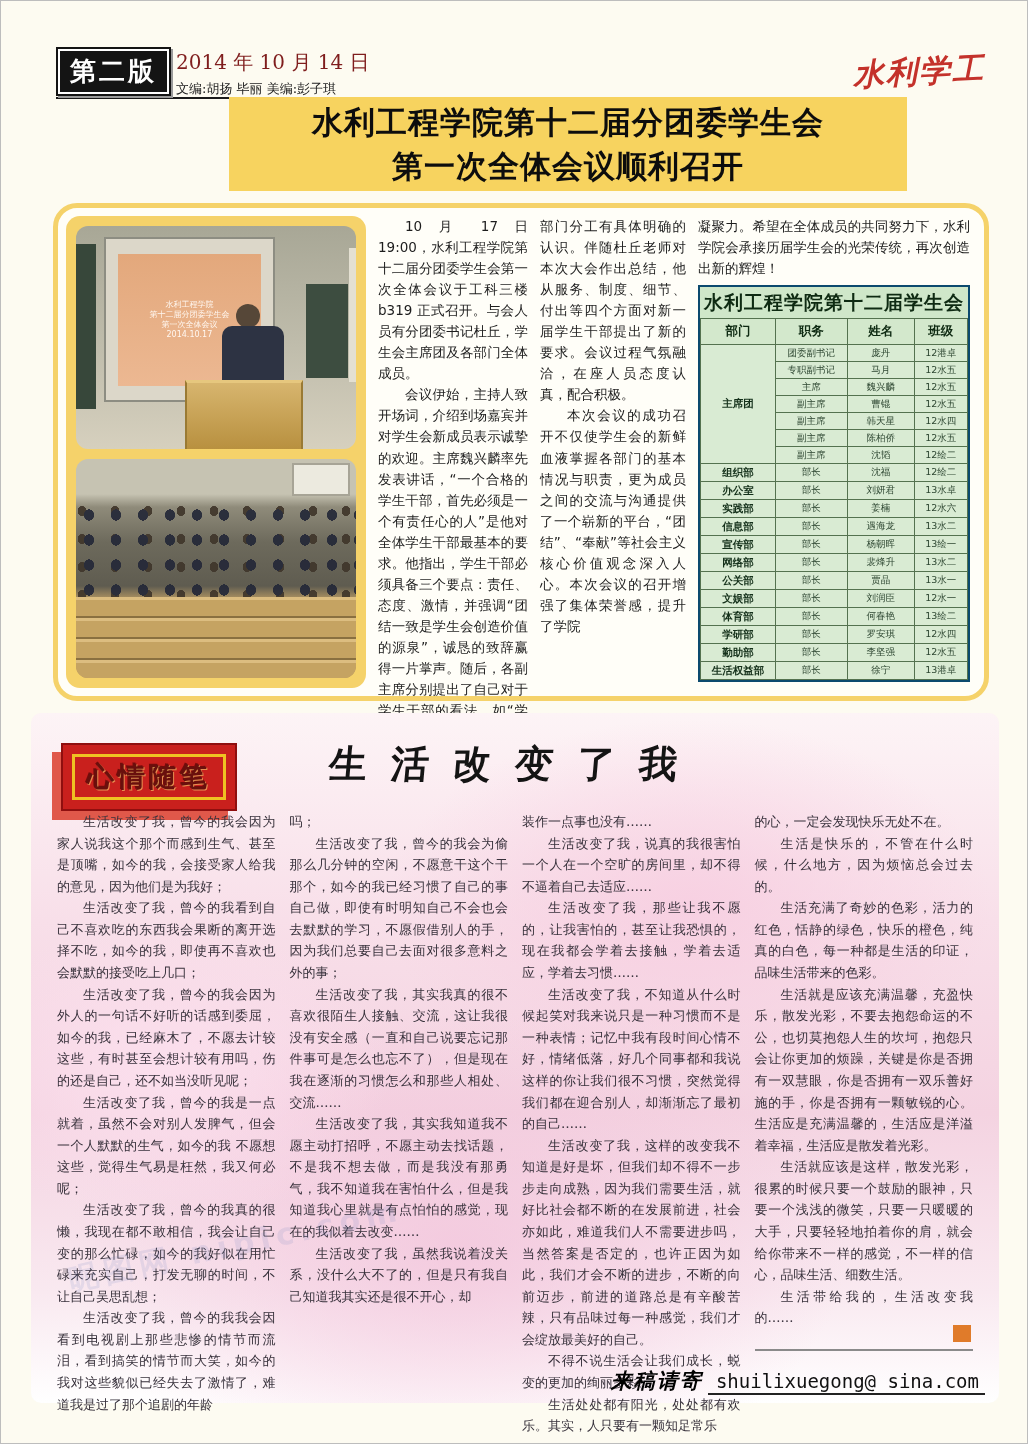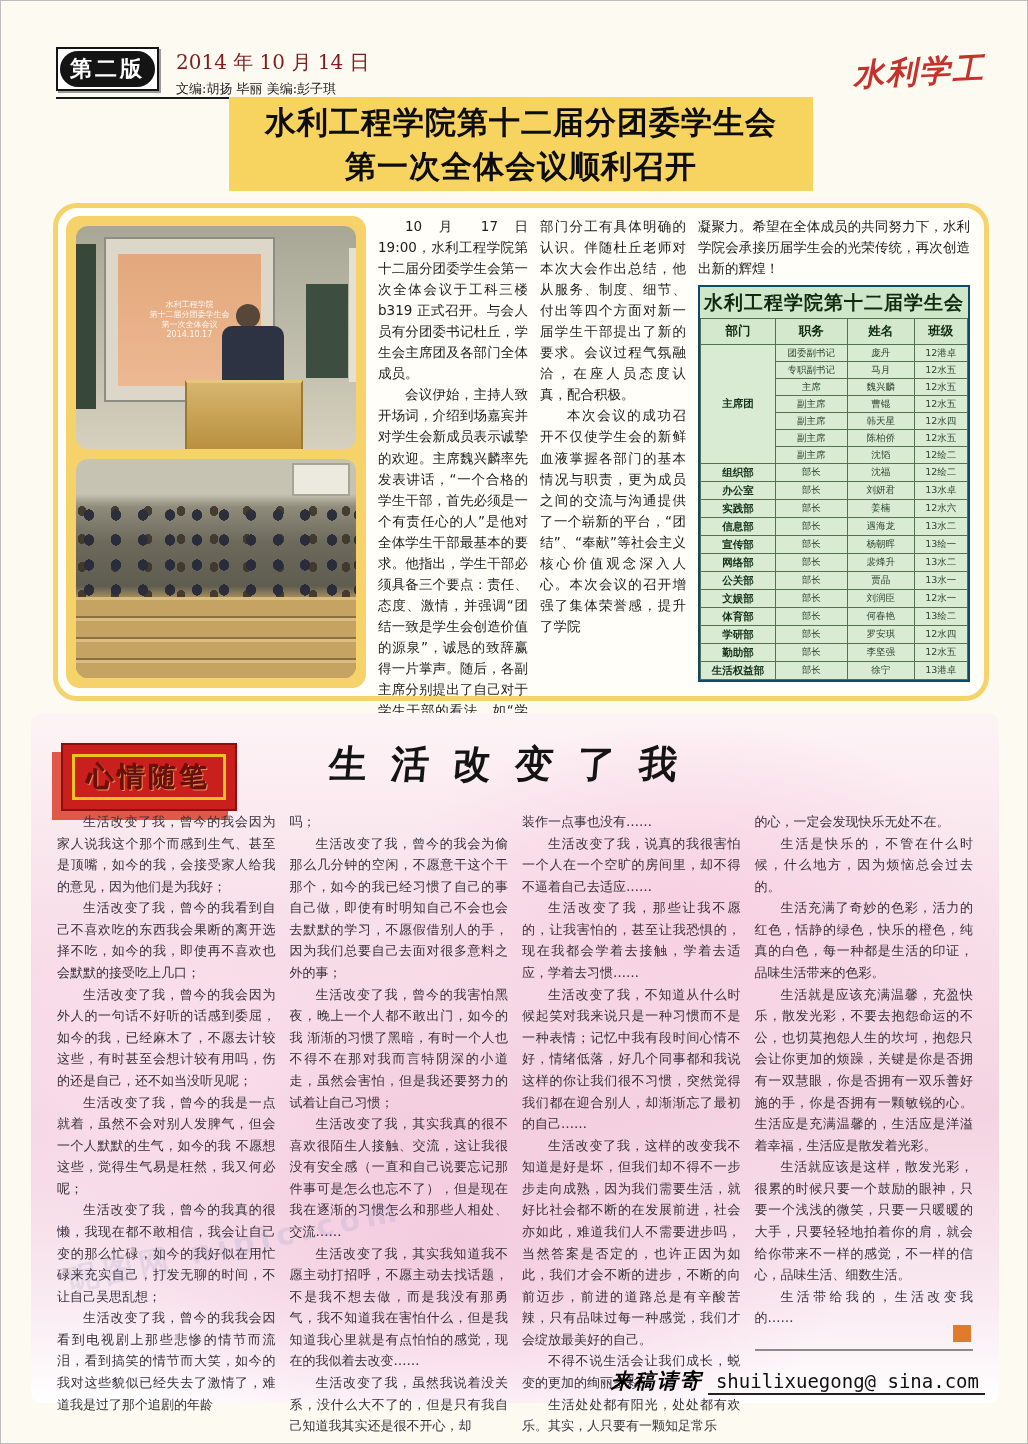--- a/index.html
+++ b/index.html
@@ -3,30 +3,30 @@
 <meta charset="utf-8">
 <style>
   html,body{margin:0;padding:0;background:#ffffff;}
   .page{position:relative;width:1028px;height:1444px;margin:0 auto;background:#fdfbf1;
         border:1px solid #bdbdbd;box-sizing:border-box;overflow:hidden;
         font-family:"DejaVu Sans",sans-serif;color:#1c1c1c;}
 
   
   .header{position:absolute;left:55px;top:48px;width:560px;height:48px;border-bottom:2px solid #1a1a1a;}
   .edition-outer{position:absolute;left:0;top:-2px;border:2px solid #141414;padding:2px;background:#fff;box-shadow:2px 2px 0 #9a9a9a;}
-  .edition-inner{display:block;background:#141414;color:#ffffff;font-weight:bold;font-size:22px;
-                 letter-spacing:3px;padding:3px 10px;font-family:"DejaVu Serif",serif;border-radius:18px;}
+  .edition-inner{display:block;background:#141414;color:#ffffff;font-weight:bold;font-size:26px;
+                 letter-spacing:3px;padding:3px 10px;font-family:"DejaVu Serif",serif;}
   .hdr-meta{position:absolute;left:120px;top:0;}
   .hdr-date{font-family:"DejaVu Serif",serif;font-size:20px;color:#7f1d1d;}
   .hdr-editors{font-family:"DejaVu Serif",serif;font-size:13px;color:#222;margin-top:4px;}
   .masthead{position:absolute;right:42px;top:50px;font-family:"DejaVu Serif",serif;font-style:italic;
             font-weight:bold;font-size:31px;color:#c4322b;transform:rotate(-3deg);letter-spacing:2px;}
 
   
-  .headline{position:absolute;left:228px;top:96px;width:584px;height:94px;background:#f7d35f;
+  .headline{position:absolute;left:228px;top:96px;width:678px;height:94px;background:#f7d35f;
             text-align:center;font-family:"DejaVu Serif",serif;font-weight:bold;color:#0d0d0d;}
   .headline .l1,.headline .l2{display:block;font-size:31px;line-height:44px;letter-spacing:1px;}
   .headline .l1{margin-top:3px;}
 
   
   .news{position:absolute;left:52px;top:202px;width:936px;height:498px;border:5px solid #f5d26a;
         border-radius:24px;box-sizing:border-box;padding:8px;display:flex;gap:12px;background:#fffef8;}
   .photos{flex:0 0 300px;background:#f5d26a;border-radius:14px;padding:10px;box-sizing:border-box;
           display:flex;flex-direction:column;gap:10px;}
   .photo{position:relative;overflow:hidden;border-radius:12px;}
@@ -305,21 +305,20 @@
           <p class="para">生活改变了我，曾今的我会因为家人说我这个那个而感到生气、甚至是顶嘴，如今的我，会接受家人给我的意见，因为他们是为我好；</p>
           <p class="para">生活改变了我，曾今的我看到自己不喜欢吃的东西我会果断的离开选择不吃，如今的我，即使再不喜欢也会默默的接受吃上几口；</p>
           <p class="para">生活改变了我，曾今的我会因为外人的一句话不好听的话感到委屈，如今的我，已经麻木了，不愿去计较这些，有时甚至会想计较有用吗，伤的还是自己，还不如当没听见呢；</p>
           <p class="para">生活改变了我，曾今的我是一点就着，虽然不会对别人发脾气，但会一个人默默的生气，如今的我 不愿想这些，觉得生气易是枉然，我又何必呢；</p>
           <p class="para">生活改变了我，曾今的我真的很懒，我现在都不敢相信，我会让自己变的那么忙碌，如今的我好似在用忙碌来充实自己，打发无聊的时间，不让自己吴思乱想；</p>
           <p class="para">生活改变了我，曾今的我我会因看到电视剧上那些悲惨的情节而流泪，看到搞笑的情节而大笑，如今的我对这些貌似已经失去了激情了，难道我是过了那个追剧的年龄</p>
         </div>
       <div class="essay-col">
           <p class="para cont">吗；</p>
           <p class="para">生活改变了我，曾今的我会为偷那么几分钟的空闲，不愿意干这个干那个，如今的我已经习惯了自己的事自己做，即使有时明知自己不会也会去默默的学习，不愿假借别人的手，因为我们总要自己去面对很多意料之外的事；</p>
-          <p class="para">生活改变了我，曾今的我害怕黑夜，晚上一个人都不敢出门，如今的我 渐渐的习惯了黑暗，有时一个人也不得不在那对我而言特阴深的小道走，虽然会害怕，但是我还要努力的试着让自己习惯；</p>
           <p class="para">生活改变了我，其实我真的很不喜欢很陌生人接触、交流，这让我很没有安全感（一直和自己说要忘记那件事可是怎么也忘不了），但是现在我在逐渐的习惯怎么和那些人相处、交流……</p>
           <p class="para">生活改变了我，其实我知道我不愿主动打招呼，不愿主动去找话题，不是我不想去做，而是我没有那勇气，我不知道我在害怕什么，但是我知道我心里就是有点怕怕的感觉，现在的我似着去改变……</p>
           <p class="para">生活改变了我，虽然我说着没关系，没什么大不了的，但是只有我自己知道我其实还是很不开心，却</p>
         </div>
       <div class="essay-col">
           <p class="para cont">装作一点事也没有……</p>
           <p class="para">生活改变了我，说真的我很害怕一个人在一个空旷的房间里，却不得不逼着自己去适应……</p>
           <p class="para">生活改变了我，那些让我不愿的，让我害怕的，甚至让我恐惧的，现在我都会学着去接触，学着去适应，学着去习惯……</p>
           <p class="para">生活改变了我，不知道从什么时候起笑对我来说只是一种习惯而不是一种表情；记忆中我有段时间心情不好，情绪低落，好几个同事都和我说这样的你让我们很不习惯，突然觉得我们都在迎合别人，却渐渐忘了最初的自己……</p>
           <p class="para">生活改变了我，这样的改变我不知道是好是坏，但我们却不得不一步步走向成熟，因为我们需要生活，就好比社会都不断的在发展前进，社会亦如此，难道我们人不需要进步吗，当然答案是否定的，也许正因为如此，我们才会不断的进步，不断的向前迈步，前进的道路总是有辛酸苦辣，只有品味过每一种感觉，我们才会绽放最美好的自己。</p>

